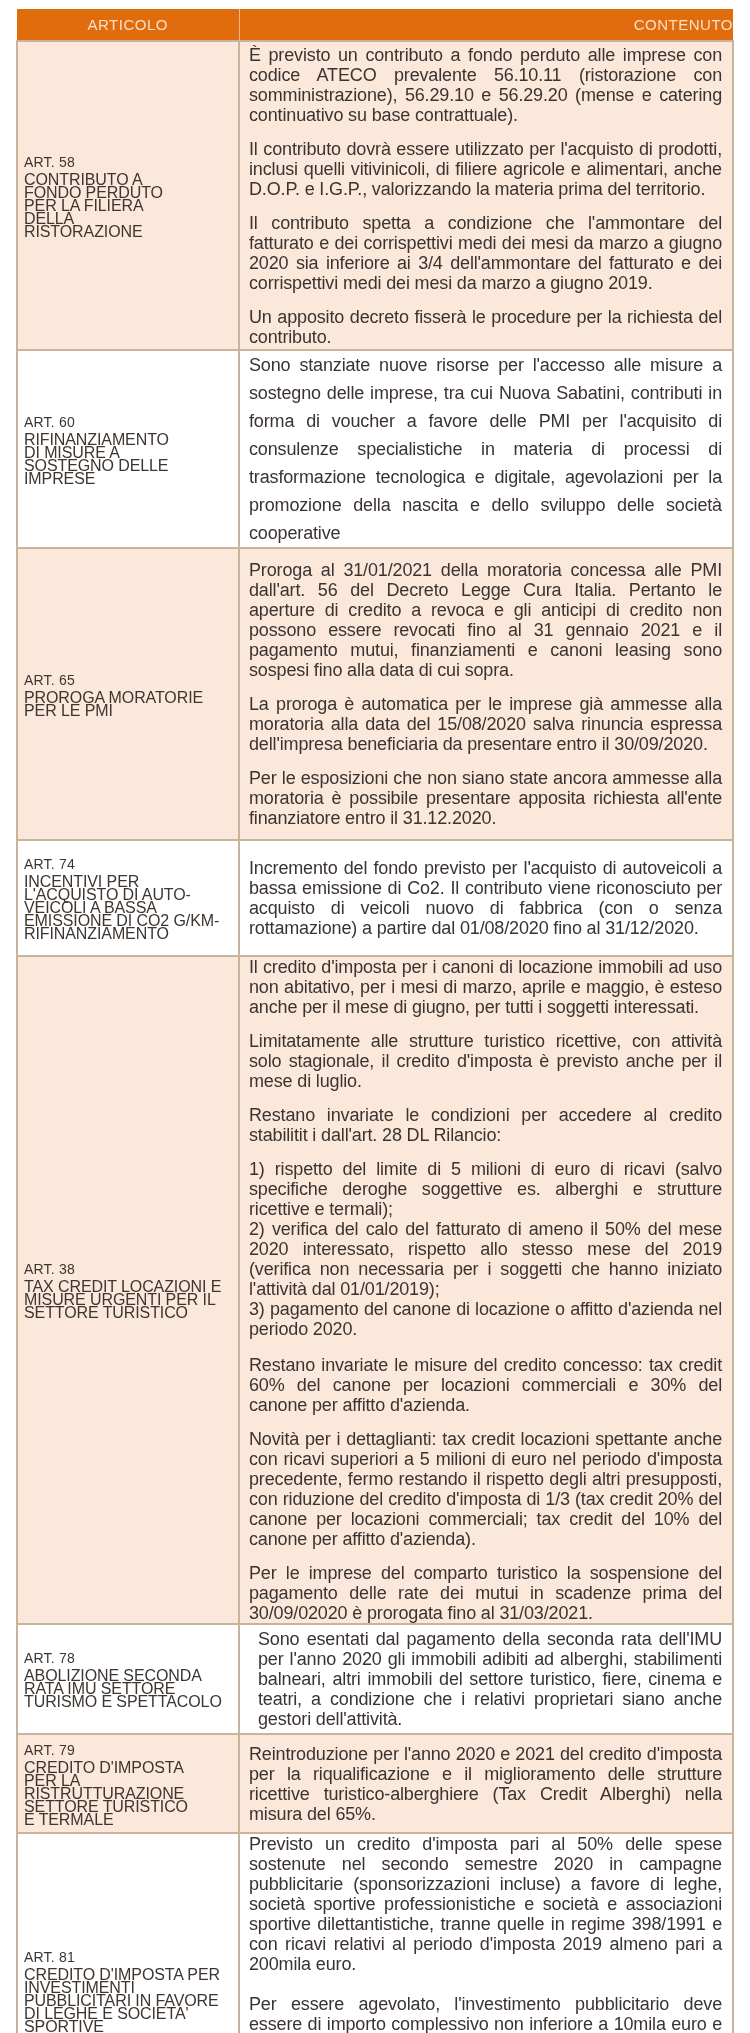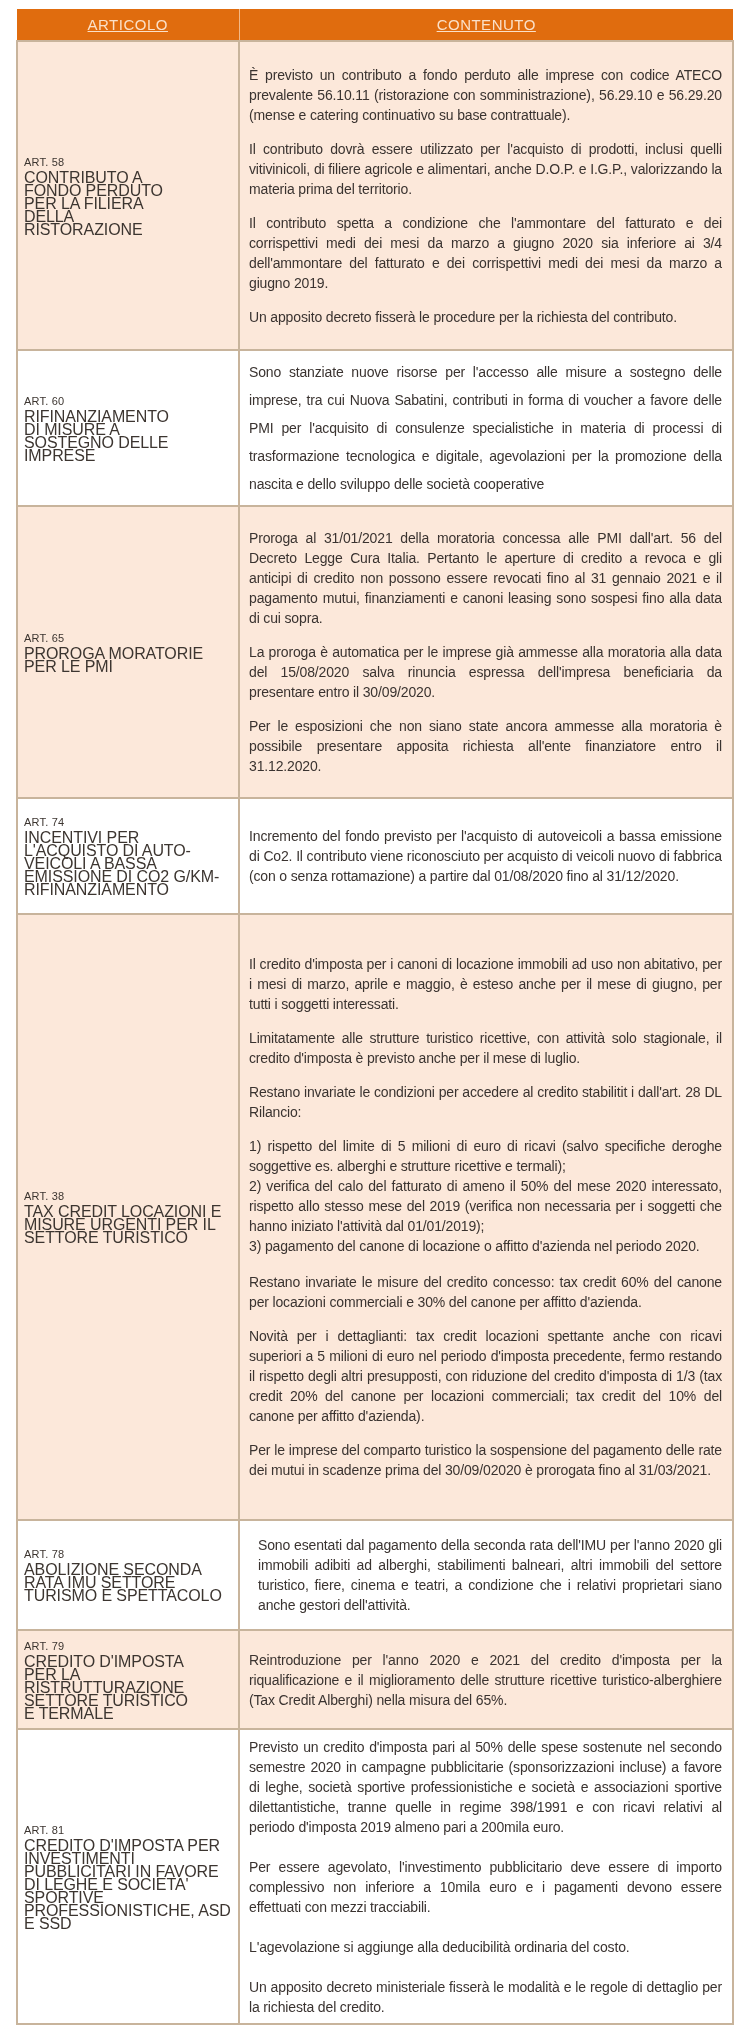--- a/index.html
+++ b/index.html
@@ -5,36 +5,35 @@
   html, body { margin: 0; padding: 0; background: #ffffff; }
   body { width: 750px; height: 2033px; position: relative; font-family: "Liberation Sans", sans-serif; }
   .tbl {
     position: absolute; left: 16px; top: 9px; width: 718px;
     border-collapse: collapse; table-layout: fixed;
   }
   .tbl th {
     background: #e06c0e; color: #fbe0c8; font-weight: normal;
     font-size: 15px; letter-spacing: 0.5px; height: 31px; padding: 0;
     border-right: 1px solid #f2b887;
-    text-decoration: underline;
   }
-  .tbl th:last-child { border-right: none; }
+  .tbl th:last-child { border-right: none; text-align: right; }
   .tbl td {
     border: 2px solid #c8b49c; vertical-align: middle;
     padding: 0;
   }
   .tbl tr.shaded td { background: #fce8da; }
   .tbl tr.plain td { background: #ffffff; border-radius: 20px; }
   .col-art { width: 222px; }
   .art-cell { padding: 0 0 0 6px !important; }
-  .art-num { font-size: 11px; color: #3c3530; margin-bottom: 3px; letter-spacing: 0.2px; }
+  .art-num { font-size: 14px; color: #3c3530; margin-bottom: 3px; letter-spacing: 0.2px; }
   .art-title { font-size: 16px; color: #3c3530; line-height: 13px; text-transform: uppercase; letter-spacing: -0.1px; }
   .content-cell { padding: 0 10px 0 9px !important; }
   .para {
-    font-size: 14px; color: #3a3330; line-height: 20px; text-align: justify;
+    font-size: 18px; color: #3a3330; line-height: 20px; text-align: justify;
     margin: 0; letter-spacing: -0.15px;
   }
   .para + .para { margin-top: 14px; }
   .para.tight + .para.tight { margin-top: 0; }
   .loose .para { line-height: 28px; }
 </style>
 </head>
 <body>
 
 <table class="tbl">

